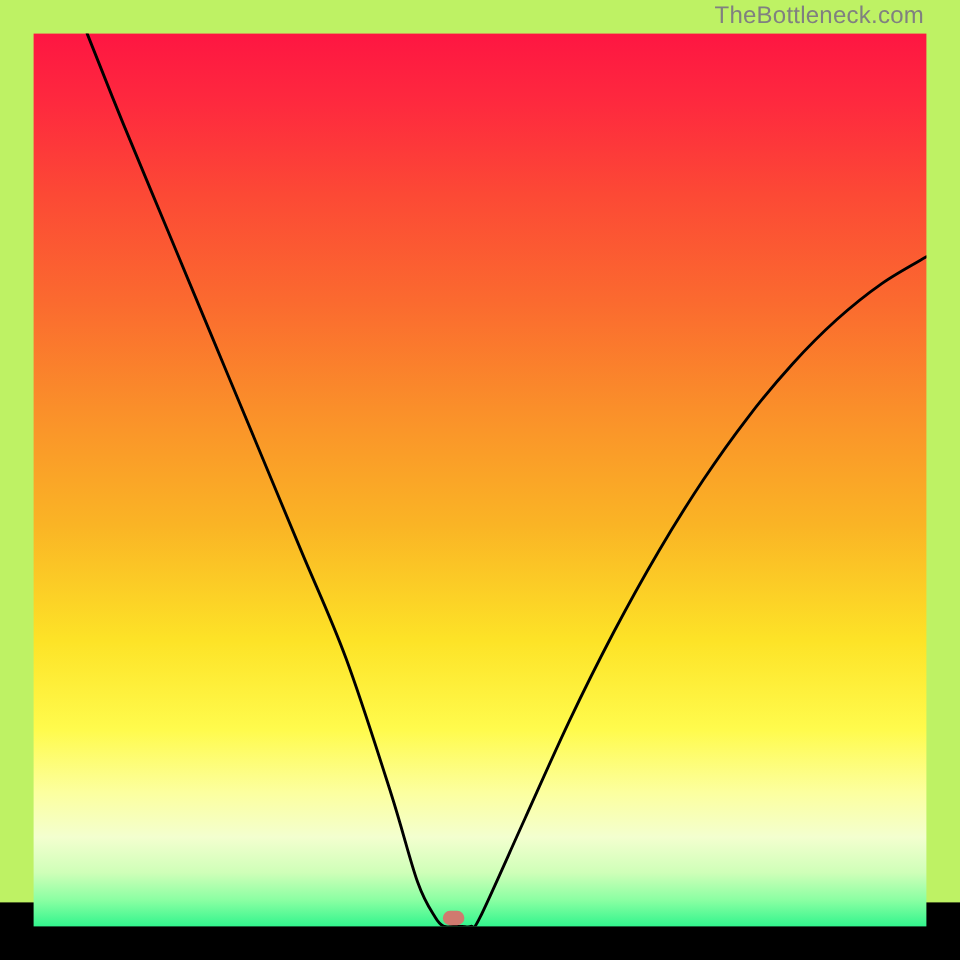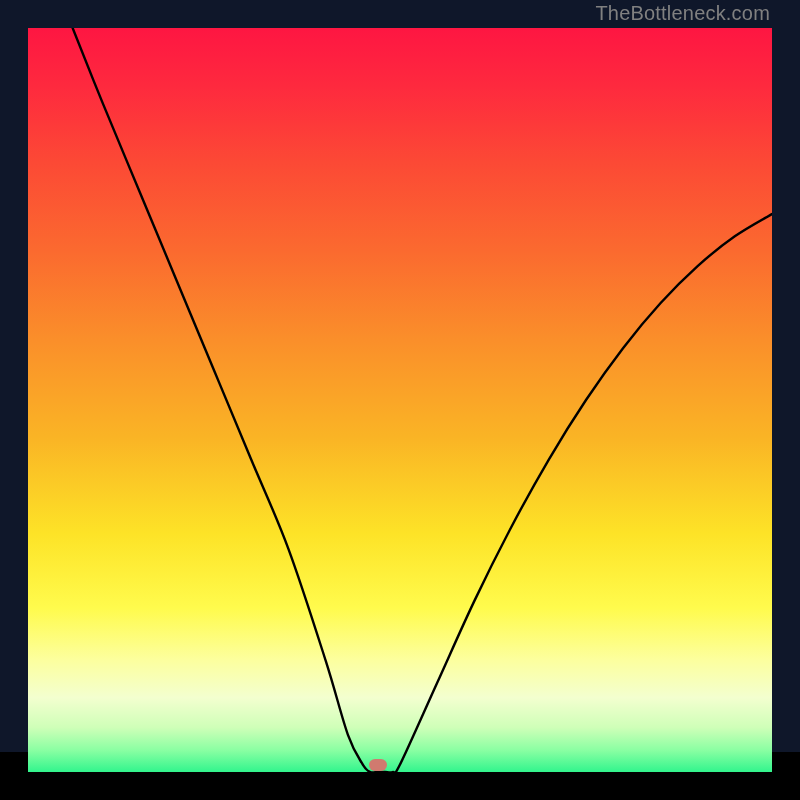--- a/index.html
+++ b/index.html
@@ -8,21 +8,21 @@
     width: 800px;
     height: 800px;
     background: #000;
     overflow: hidden;
     font-family: Arial, Helvetica, sans-serif;
   }
   .frame {
     position: relative;
     width: 800px;
     height: 752px;
-    background: #0f172a;
+    background: #bef264;
     text-align: right;
   }
   .plot-area {
     position: absolute;
     left: 28px;
     top: 28px;
     width: 744px;
     height: 744px;
   }
   .gradient-bg {

